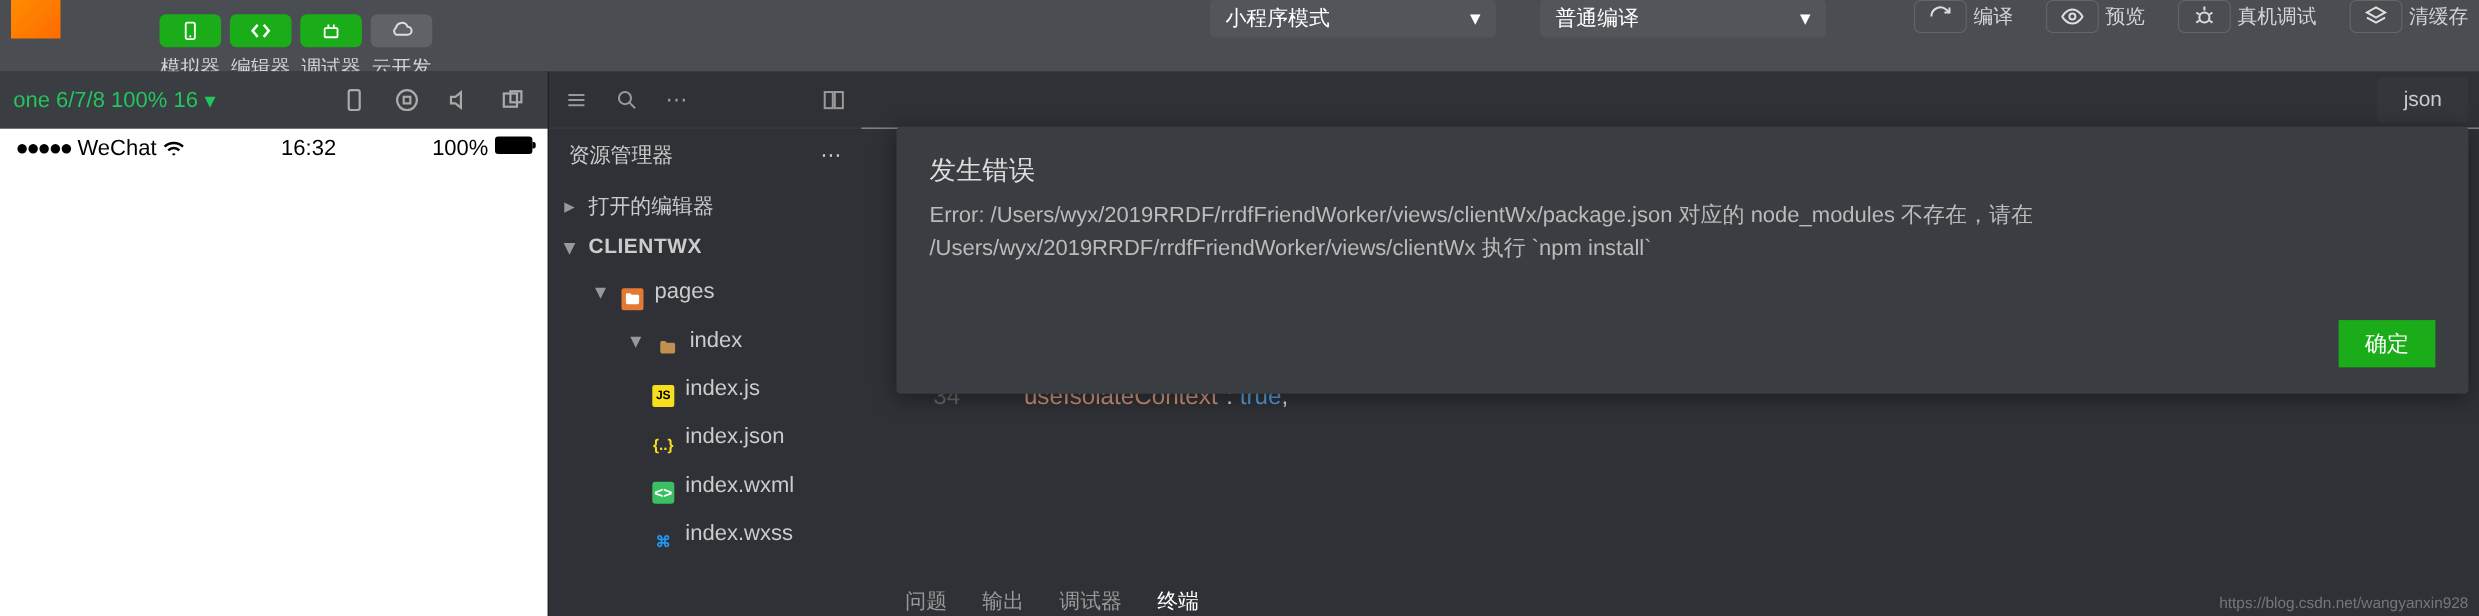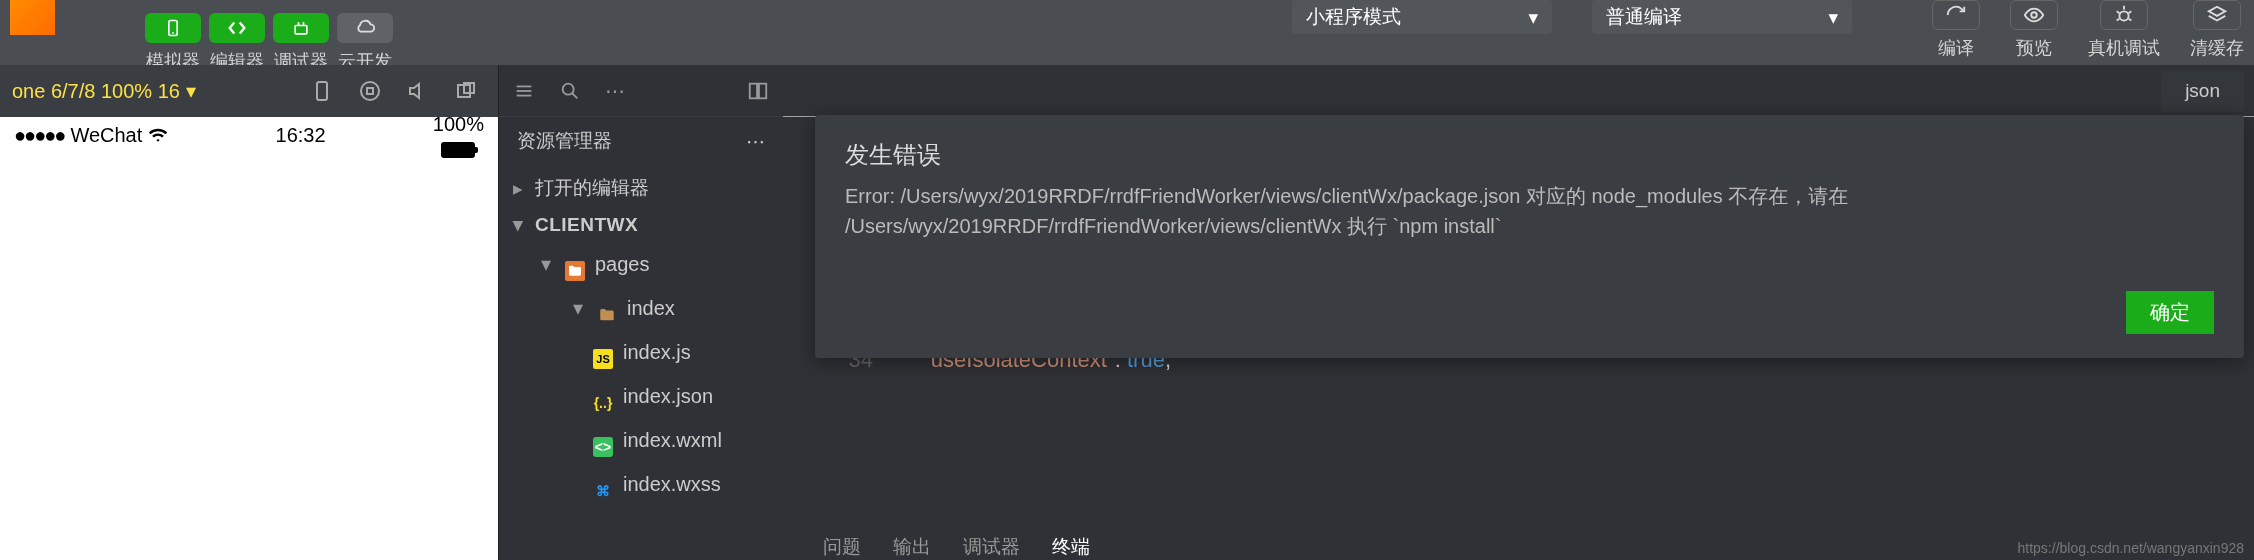--- a/index.html
+++ b/index.html
@@ -12,41 +12,41 @@
     .tool-btn { display: flex; flex-direction: column; align-items: center; gap: 6px; margin-top: 13px; }
     .tool-btn-icon { width: 56px; height: 30px; border-radius: 6px; display: flex; align-items: center; justify-content: center; color: #fff; }
     .tool-btn-icon.green { background: #1aad19; }
     .tool-btn-icon.gray { background: #5f6368; }
     .tool-btn-label { font-size: 18px; color: #d4d4d4; }
     .toolbar-spacer { flex: 1; }
     .mode-select { display: flex; align-items: center; background: #52555a; border-radius: 4px; padding: 4px 14px; height: 34px; min-width: 260px; margin-right: 40px; }
     .mode-select span { color: #fff; font-size: 19px; }
     .mode-chevron { margin-left: auto; color: #aaa; }
     .right-tools { display: flex; gap: 30px; align-items: flex-start; margin-left: 40px; }
-    .right-tool { display: flex; flex-direction: column; align-items: center; gap: 6px; }
+    .right-tool { display: flex; flex-direction: row; align-items: center; gap: 6px; }
     .right-tool-icon { width: 48px; height: 30px; display: flex; align-items: center; justify-content: center; color: #ddd; font-size: 24px; border: 1px solid #666; border-radius: 6px; }
     .right-tool-label { font-size: 18px; color: #d4d4d4; }
     
     
     .main { display: flex; height: 495px; }
     
     
     .sim-panel { width: 498px; background: #3a3d41; display: flex; flex-direction: column; }
     .sim-header { height: 52px; display: flex; align-items: center; padding: 0 12px; background: #3a3d41; }
-    .sim-device { color: #fde047; font-size: 20px; display: flex; align-items: center; gap: 6px; }
+    .sim-device { color: #22c55e; font-size: 20px; display: flex; align-items: center; gap: 6px; }
     .sim-header-spacer { flex: 1; }
     .sim-header-icon { width: 40px; height: 40px; display: flex; align-items: center; justify-content: center; color: #aaa; margin-left: 8px; }
     .sim-header-icon svg { width: 24px; height: 24px; }
     .sim-screen { background: #fff; flex: 1; margin: 0; }
     .status-bar { height: 36px; display: flex; align-items: center; padding: 0 14px; color: #000; font-size: 20px; }
     .status-left { display: flex; align-items: center; gap: 6px; }
     .dots { letter-spacing: -2px; font-weight: bold; }
     .wifi-icon { font-size: 18px; }
     .status-center { flex: 1; text-align: center; font-weight: 500; }
-    .status-right { display: flex; align-items: center; gap: 6px; flex-direction: column; }
+    .status-right { display: flex; gap: 6px; }
     .battery { width: 34px; height: 16px; border: 2px solid #000; border-radius: 3px; background: #000; position: relative; }
     .battery::after { content: ''; position: absolute; right: -5px; top: 3px; width: 3px; height: 6px; background: #000; border-radius: 0 2px 2px 0; }
     .nav-bar { height: 58px; display: flex; align-items: center; padding: 0 14px; }
     .nav-title { flex: 1; text-align: center; color: #000; font-size: 22px; padding-left: 110px; }
     .capsule { display: flex; align-items: center; border: 1px solid #ddd; border-radius: 28px; padding: 6px 14px; gap: 14px; background: rgba(255,255,255,0.9); }
     .capsule-dots { color: #000; font-size: 24px; font-weight: bold; letter-spacing: 2px; }
     .capsule-target { width: 22px; height: 22px; border: 3px solid #000; border-radius: 50%; position: relative; }
     .capsule-target::after { content:''; position: absolute; inset: 5px; background: #000; border-radius: 50%; }
     
     

